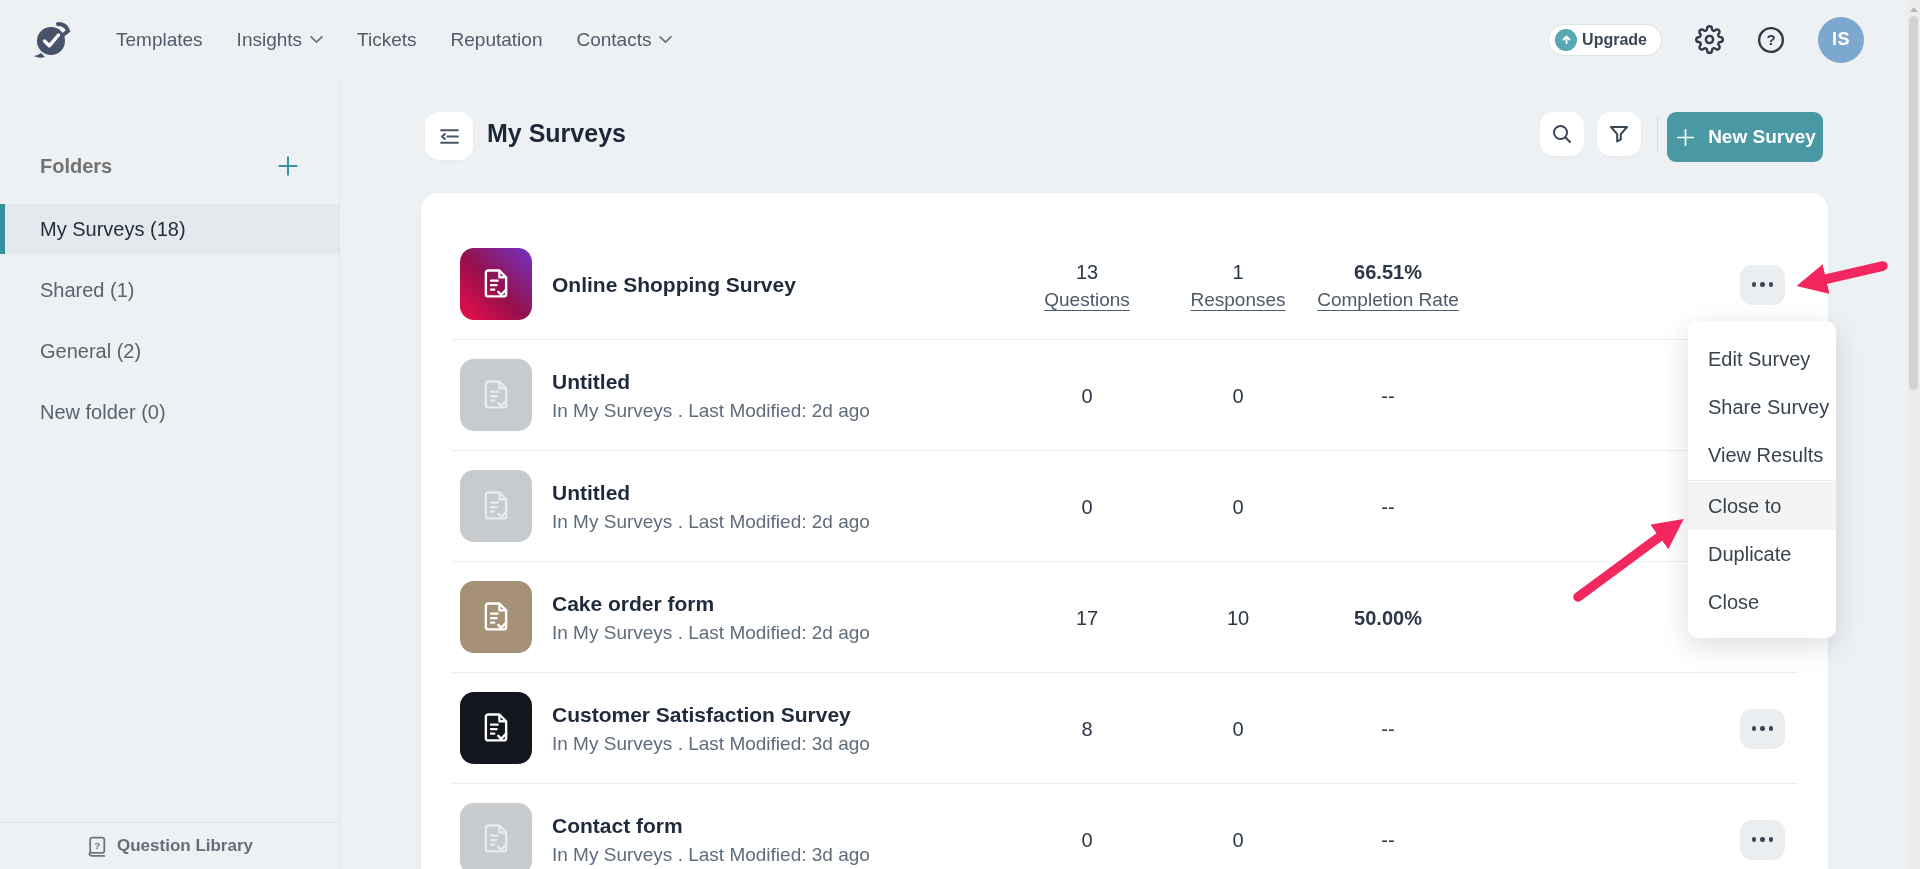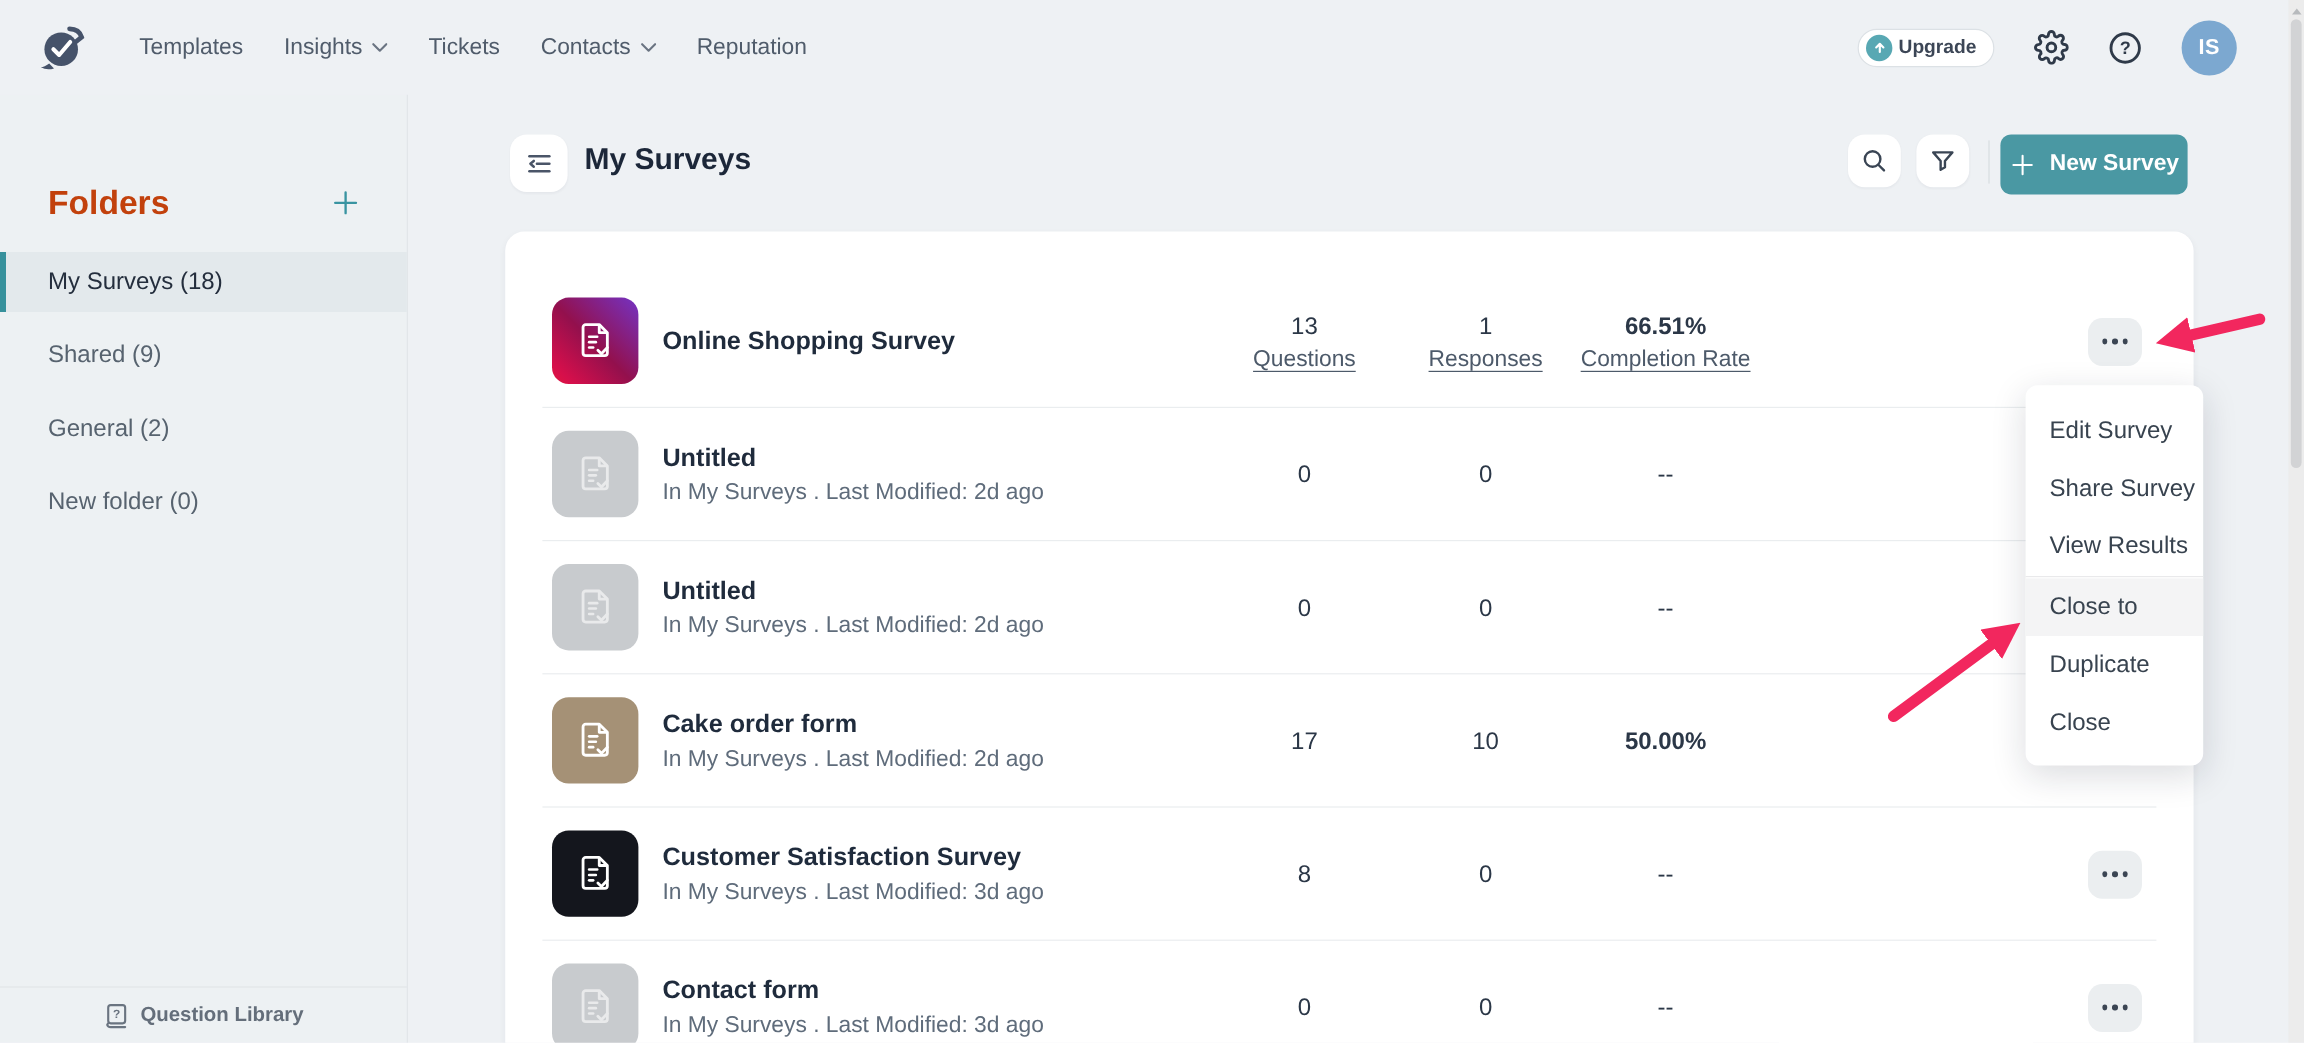--- a/index.html
+++ b/index.html
@@ -29,21 +29,21 @@
     display:flex; align-items:center; justify-content:center; }
   .icon-btn { background:none; border:none; cursor:pointer; display:flex; align-items:center; justify-content:center; }
   .avatar { width:46px; height:46px; border-radius:50%; background:#7ca8d0; color:#fff;
     display:flex; align-items:center; justify-content:center; font-size:18px; font-weight:700;
     letter-spacing:.5px; cursor:pointer; }
   
   .sidebar { position:absolute; left:0; top:79px; width:340px; bottom:0;
     background:#edf1f3; border-right:1px solid #e2e6e9; }
   .folders-head { display:flex; align-items:center; justify-content:space-between;
     padding:74px 38px 0 40px; }
-  .folders-title { font-size:28px; font-weight:700; color:#c2410c; }
+  .folders-title { font-size:20px; font-weight:700; color:#737373; }
   .add-folder-btn { background:none; border:none; cursor:pointer; width:26px; height:26px; }
   .folder-list { margin-top:25px; }
   .folder-item { position:relative; height:50px; margin-bottom:11px; display:flex; align-items:center;
     padding-left:40px; font-size:20px; color:#57636f; cursor:pointer; }
   .folder-item.active { background:#e3e9ec; color:#242e3d; }
   .folder-item.active::before { content:''; position:absolute; left:0; top:0; bottom:0; width:5px; background:#37919c; }
   .question-library { position:absolute; left:0; right:0; bottom:0; height:47px;
     border-top:1px solid #e1e5e8; display:flex; align-items:center; justify-content:center;
     gap:8px; cursor:pointer; }
   .question-library span { font-size:17px; font-weight:700; color:#646e7a; }
@@ -121,28 +121,28 @@
     <span class="nav-label">Insights</span>
     <svg class="chev" viewBox="0 0 12 8" width="13" height="9">
           <path d="M1 1.5 L6 6.5 L11 1.5" fill="none" stroke="currentColor" stroke-width="1.6" stroke-linecap="round" stroke-linejoin="round"></path>
         </svg>
   </div>
       <div class="nav-item">
     <span class="nav-label">Tickets</span>
 
   </div>
       <div class="nav-item">
+    <span class="nav-label">Reputation</span>
+
+  </div>
+      <div class="nav-item">
     <span class="nav-label">Contacts</span>
     <svg class="chev" viewBox="0 0 12 8" width="13" height="9">
           <path d="M1 1.5 L6 6.5 L11 1.5" fill="none" stroke="currentColor" stroke-width="1.6" stroke-linecap="round" stroke-linejoin="round"></path>
         </svg>
-  </div>
-      <div class="nav-item">
-    <span class="nav-label">Reputation</span>
-
   </div>
     </div>
   <div class="nav-right">
     <button class="upgrade-btn">
       <span class="upgrade-circle">
         <svg viewBox="0 0 20 20" width="15" height="15">
             <path d="M10 15 V6.5 M6 10 L10 6 L14 10" fill="none" stroke="#ffffff" stroke-width="2.4" stroke-linecap="round" stroke-linejoin="round"></path>
           </svg>
       </span>
       <span>Upgrade</span>
@@ -172,21 +172,21 @@
       <svg viewBox="0 0 24 24" width="26" height="26">
           <path d="M12 4 V20 M4 12 H20" stroke="#3994a1" stroke-width="1.8" stroke-linecap="round"></path>
         </svg>
     </button>
   </div>
   <div class="folder-list" id="folder-list">
       <div class="folder-item active">
     <span class="folder-label">My Surveys (18)</span>
   </div>
       <div class="folder-item">
-    <span class="folder-label">Shared (9)</span>
+    <span class="folder-label">Shared (1)</span>
   </div>
       <div class="folder-item">
     <span class="folder-label">General (2)</span>
   </div>
       <div class="folder-item">
     <span class="folder-label">New folder (0)</span>
   </div>
     </div>
   <div class="question-library">
     <svg viewBox="0 0 22 22" width="23" height="23">

